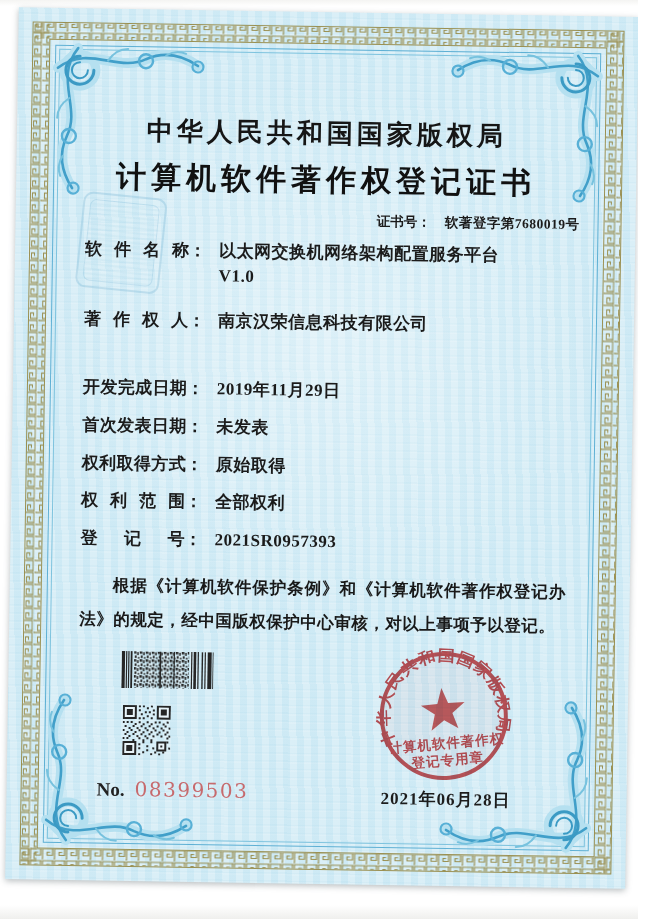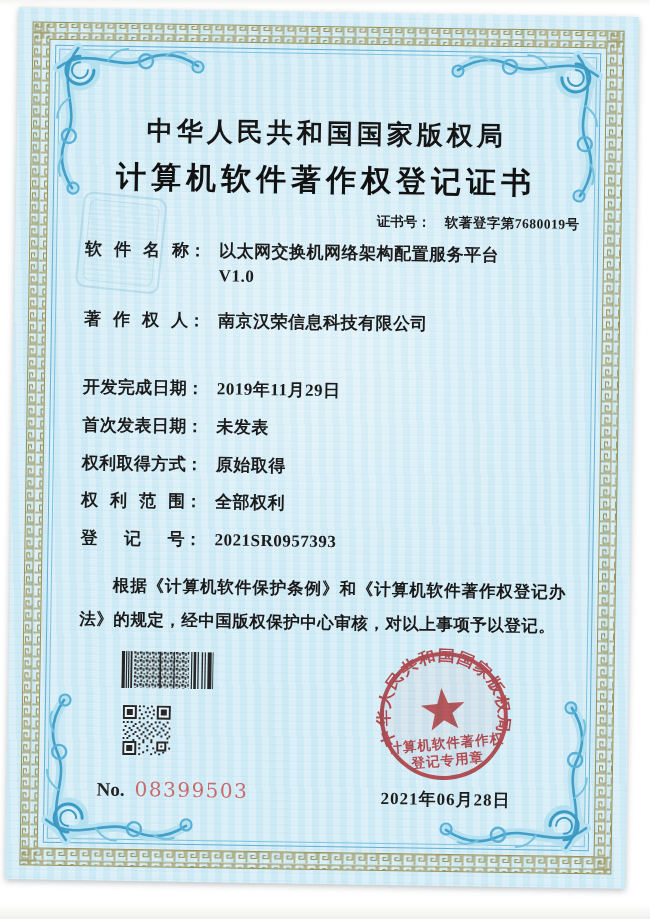--- a/index.html
+++ b/index.html
@@ -3,21 +3,20 @@
 <meta charset="utf-8">
 <style>
   html,body{margin:0;padding:0;}
   body{
     font-family:"Liberation Serif","DejaVu Serif",serif;
     background:#ffffff;
   }
   .page{
     position:relative;width:638px;height:919px;overflow:hidden;
     background:linear-gradient(180deg,#f4f4f2 0,#ffffff 6px,#ffffff 905px,#efefed 919px);
-    padding-left:12px;
   }
   .sheet{
     position:absolute;left:12px;top:12px;width:620px;height:872px;
     transform:rotate(0.9deg);transform-origin:center;
     background-color:#d6edf6;
     background-image:
       radial-gradient(circle at 50% 38%, rgba(255,255,255,.28), rgba(255,255,255,0) 45%),
       repeating-linear-gradient(88deg, rgba(162,216,238,.16) 0 7px, rgba(255,255,255,.10) 7px 14px),
       repeating-linear-gradient(0deg, rgba(255,255,255,.12) 0 1px, rgba(126,193,220,.08) 2px 3px, rgba(255,255,255,0) 3px 8px);
     box-shadow:0 2px 6px rgba(100,110,115,.45);

